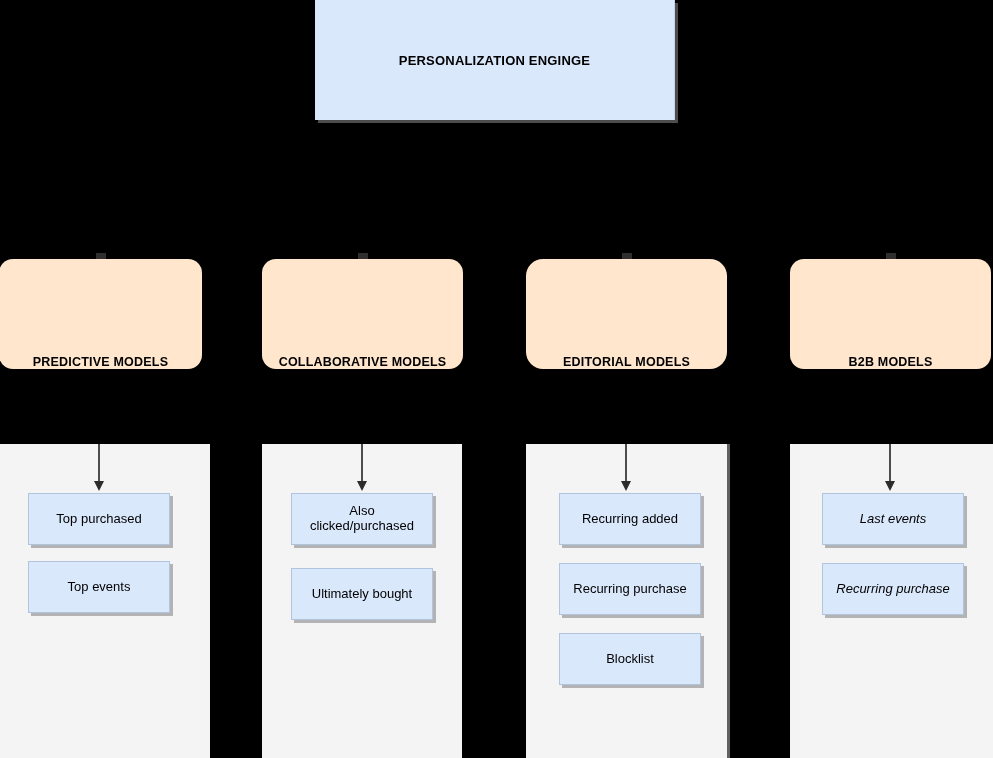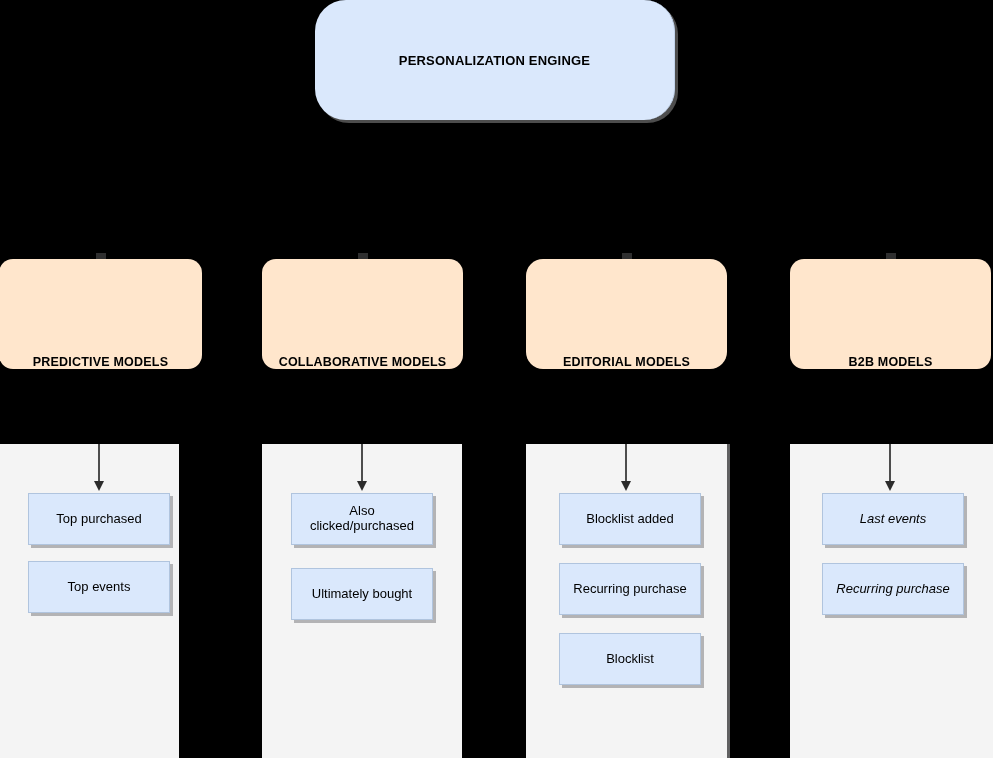--- a/index.html
+++ b/index.html
@@ -28,21 +28,20 @@
     top: 0px;
     width: 360px;
     height: 120px;
     background: #dae8fc;
     border-right: 1px solid #c2d4ec;
     box-sizing: border-box;
     box-shadow: 3px 3px 0 rgba(140,140,140,0.55);
     display: flex;
     align-items: center;
     justify-content: center;
-    border-radius: 31px;
   }
   .engine-label {
     font-size: 13px;
     font-weight: bold;
     color: #000000;
     letter-spacing: 0.2px;
     text-align: center;
   }
 
   
@@ -146,21 +145,21 @@
   <div class="model-box" style="left:526px; width:201px;border-radius:17px;">
     <span class="stub"></span>
     <span class="model-label">EDITORIAL MODELS</span>
   </div>
 
   <div class="model-box" style="left:790px; width:201px;">
     <span class="stub"></span>
     <span class="model-label">B2B MODELS</span>
   </div>
 
-  <div class="panel" style="left:-1px; width:180px;">
+  <div class="panel" style="left:-1px; width:211px;">
     <div class="arrow" style="left:99px; top:0px; height:38px;"></div>
 
     <div class="leaf" style="left:29px; top:49px; width:142px; height:52px;">
       <span class="leaf-label">Top purchased</span>
     </div>
 
     <div class="leaf" style="left:29px; top:117px; width:142px; height:52px;">
       <span class="leaf-label">Top events</span>
     </div>
   </div>
@@ -174,21 +173,21 @@
 
     <div class="leaf" style="left:29px; top:124px; width:142px; height:52px;">
       <span class="leaf-label">Ultimately bought</span>
     </div>
   </div>
 
   <div class="panel shadowed" style="left:526px; width:201px;">
     <div class="arrow" style="left:99px; top:0px; height:38px;"></div>
 
     <div class="leaf" style="left:33px; top:49px; width:142px; height:52px;">
-      <span class="leaf-label">Blocklist added</span>
+      <span class="leaf-label">Recurring added</span>
     </div>
 
     <div class="leaf" style="left:33px; top:119px; width:142px; height:52px;">
       <span class="leaf-label">Recurring purchase</span>
     </div>
 
     <div class="leaf" style="left:33px; top:189px; width:142px; height:52px;justify-content:center;">
       <span class="leaf-label">Blocklist</span>
     </div>
   </div>

